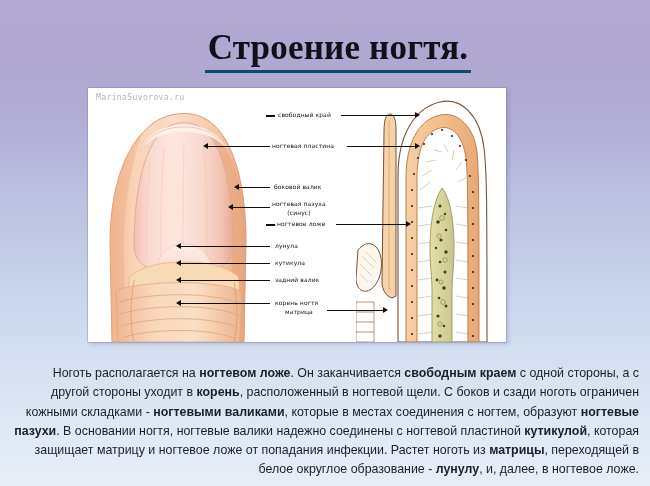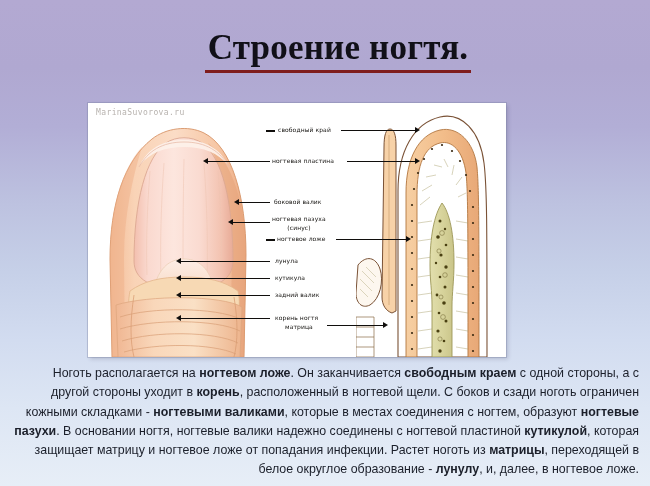--- a/index.html
+++ b/index.html
@@ -37,37 +37,36 @@
     text-align: center;
     font-family: "Liberation Serif", serif;
     font-weight: bold;
     font-size: 35px;
     line-height: 40px;
     color: #111018;
     letter-spacing: 0.2px;
   }
   #title .tw {
     display: inline-block;
-    border-bottom: 3px solid #7f1d1d;
+    border-bottom: 3px solid #0c4a6e;
     padding: 0 3px 2px 3px;
     margin-left: 26px;
   }
 
   
   #figure {
     position: absolute;
     left: 88px;
     top: 88px;
     width: 418px;
     height: 254px;
     background: #ffffff;
     box-shadow: 0 0 0 1px rgba(120,128,160,0.35),
                 2px 2px 4px rgba(60,60,90,0.22);
     overflow: hidden;
-    margin-top: 15px;
   }
 
   .watermark {
     position: absolute;
     left: 8px;
     top: 5px;
     font-family: "DejaVu Sans Mono", monospace;
     font-size: 8px;
     letter-spacing: 0.4px;
     color: #b7b2ae;

